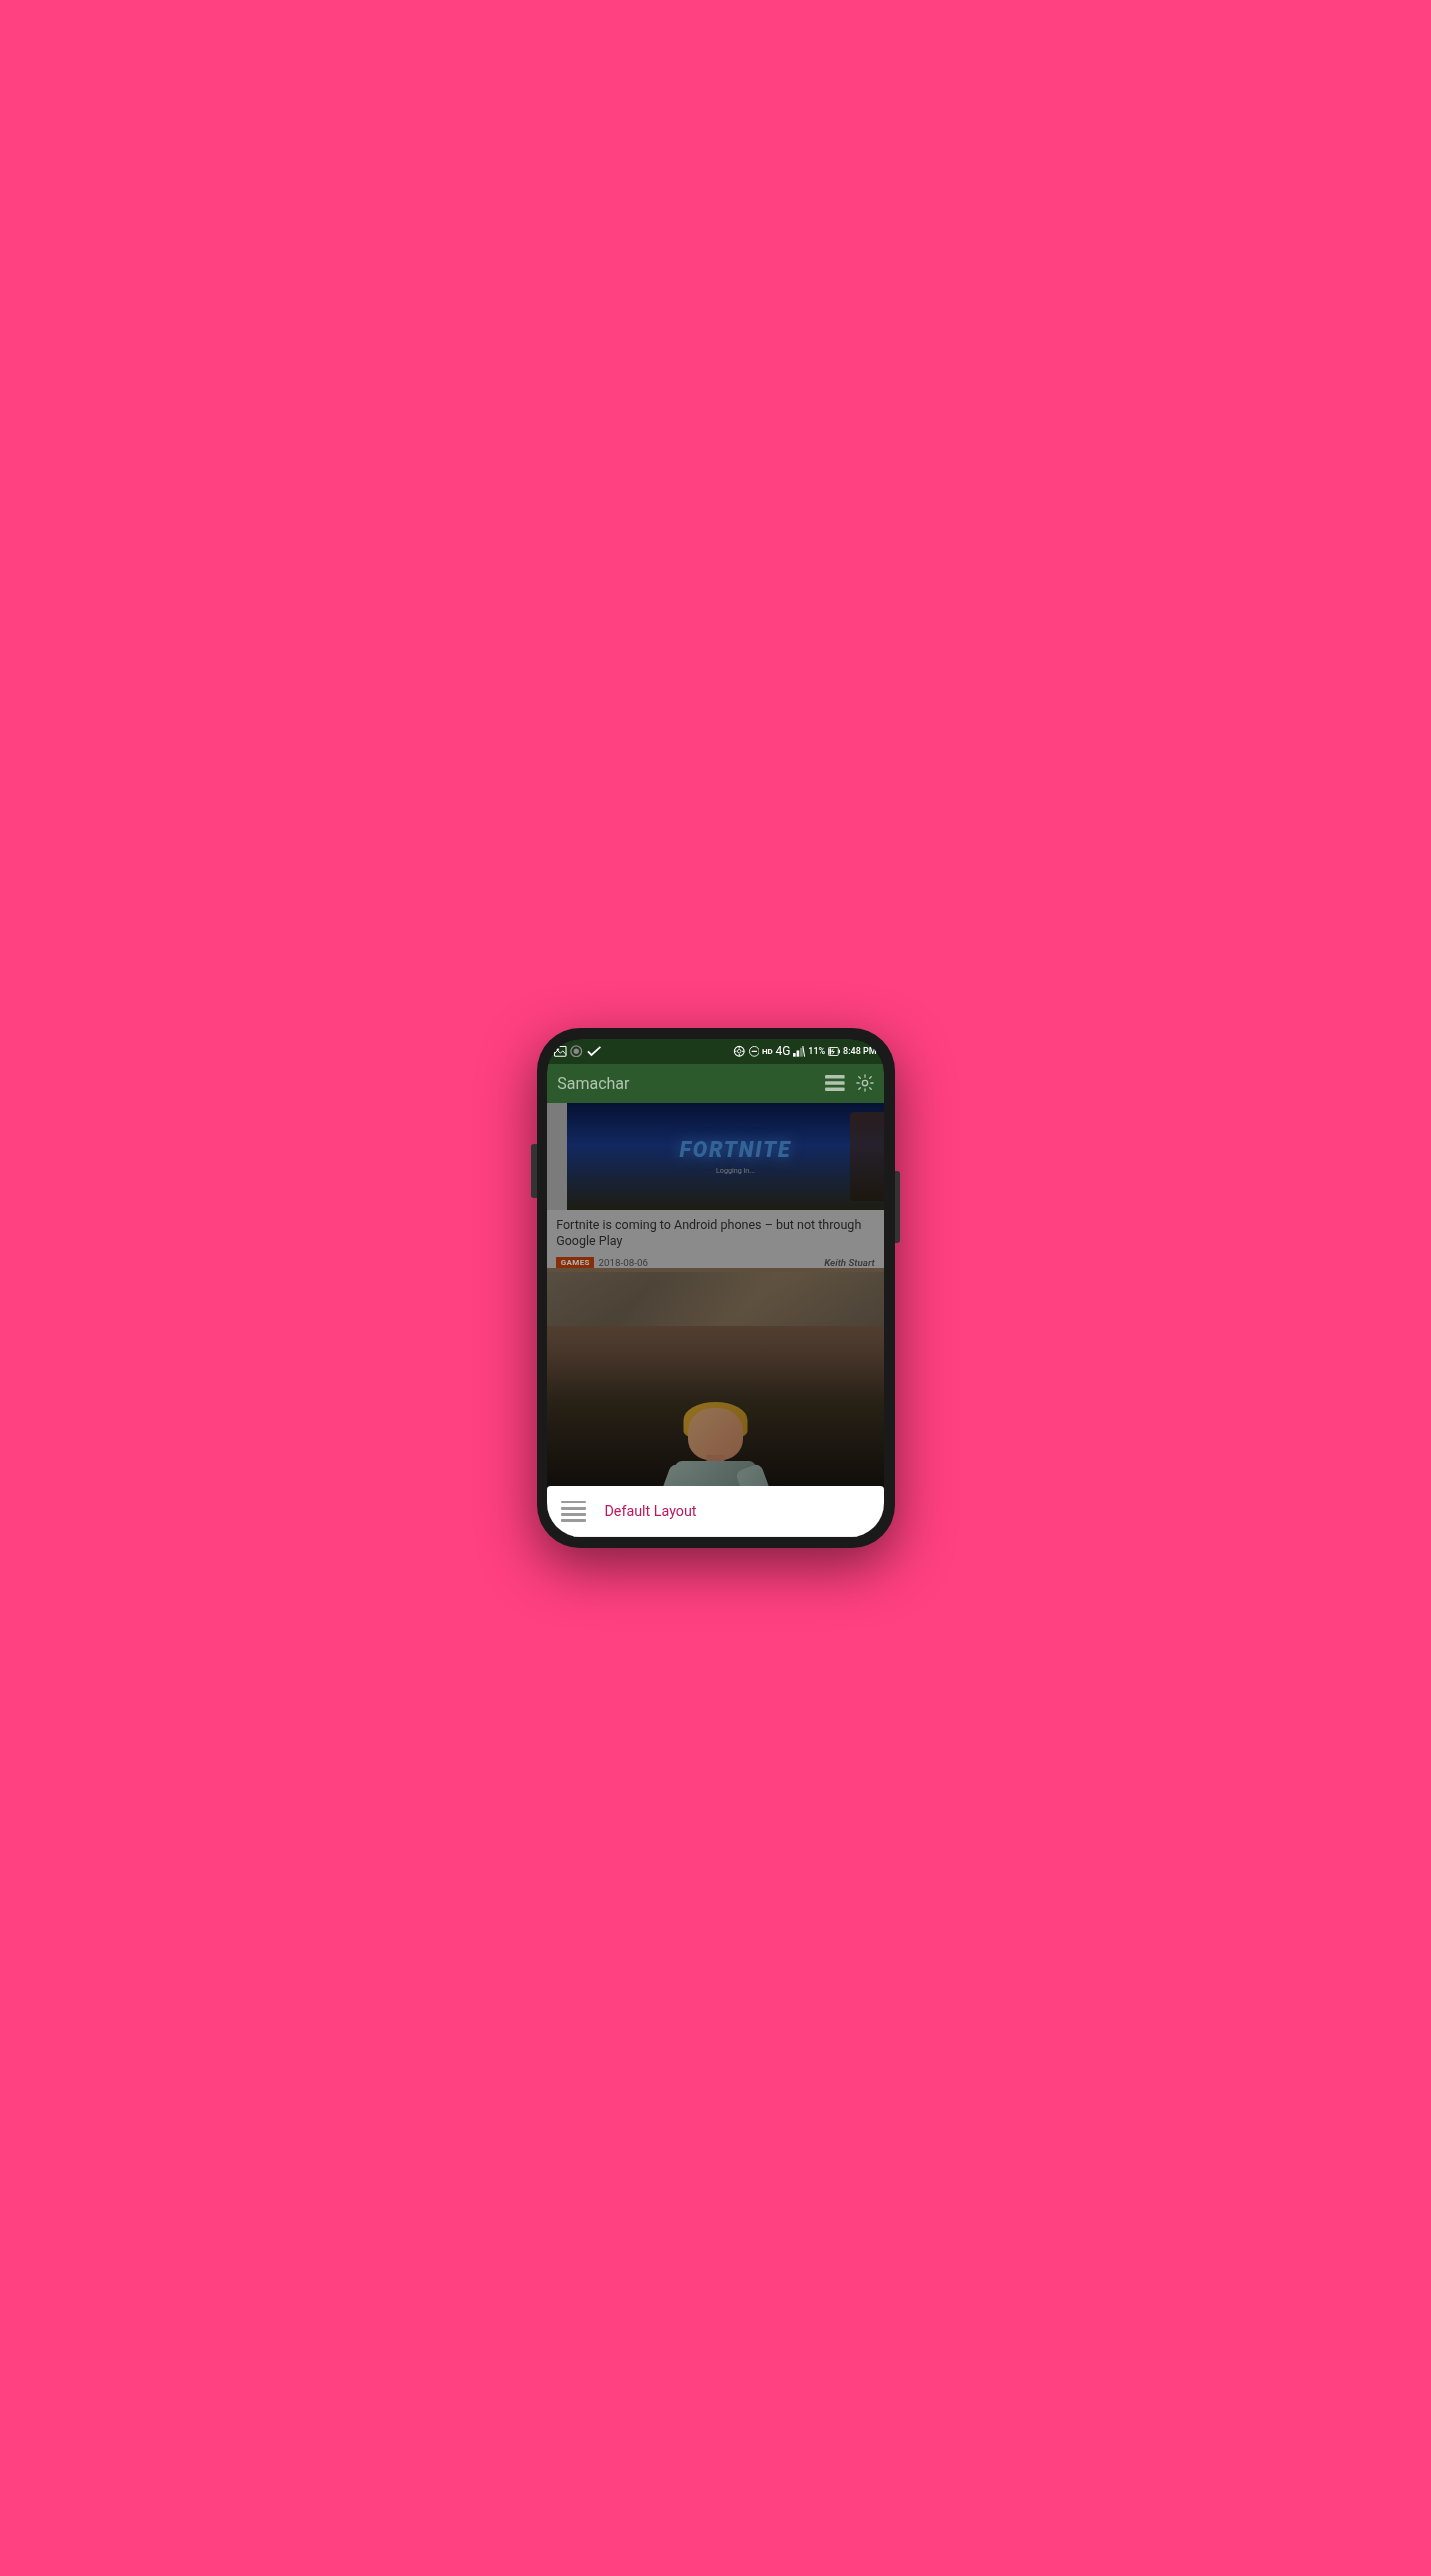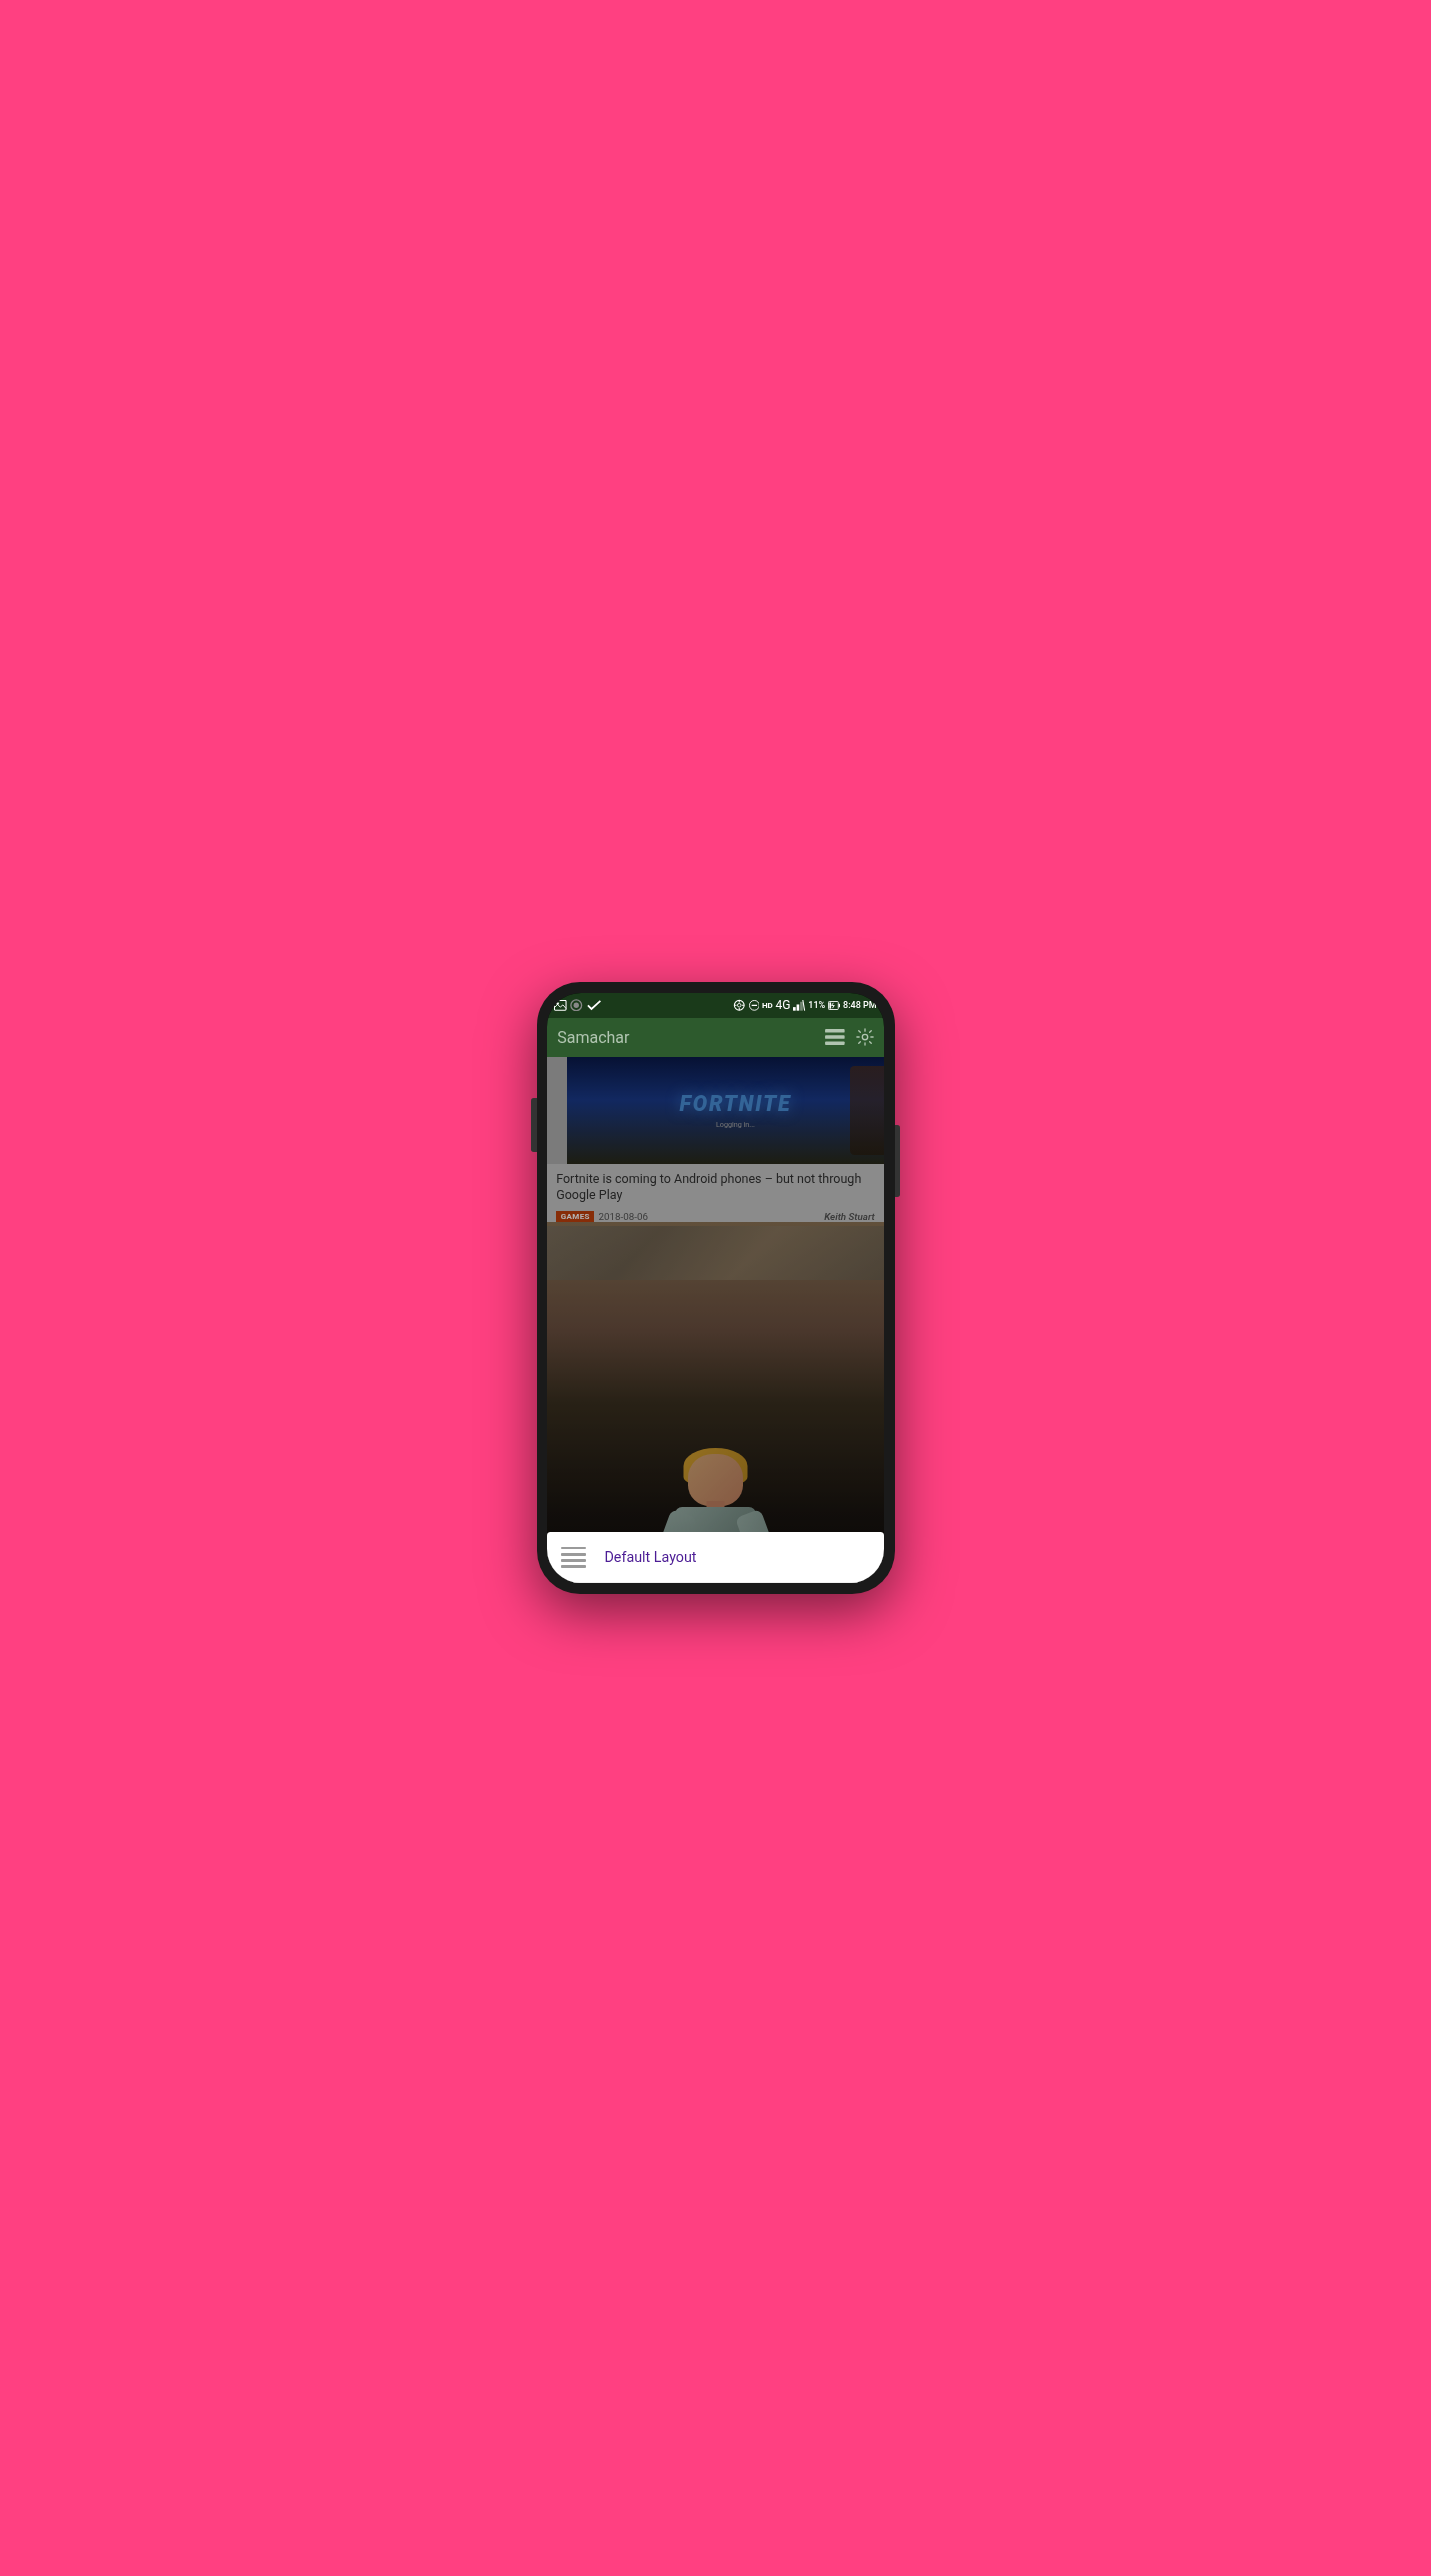--- a/index.html
+++ b/index.html
@@ -8,21 +8,21 @@
       background-color: #FF4081;
       display: flex;
       justify-content: center;
       align-items: center;
       min-height: 100vh;
       font-family: 'Roboto', Arial, sans-serif;
     }
 
     .phone-outer {
       width: 358px;
-      height: 612px;
+      height: 520px;
       background: #1a1a1a;
       border-radius: 43px;
       padding: 10.7px;
       box-shadow: 0 18px 54px rgba(0,0,0,0.5);
       position: relative;
     }
 
     .phone-inner {
       width: 100%;
       height: 100%;
@@ -254,21 +254,21 @@
     .menu-icon-card .menu-icon-line:first-child {
       height: 7.2px;
     }
 
     .menu-icon-card .menu-icon-line:last-child {
       height: 7.2px;
     }
 
     .menu-label {
       font-size: 14.3px;
-      color: #4c1d95;
+      color: #be185d;
       flex: 1;
     }
 
     .menu-check {
       color: #FF4081;
       font-size: 16px;
       font-weight: 700;
     }
 
     

